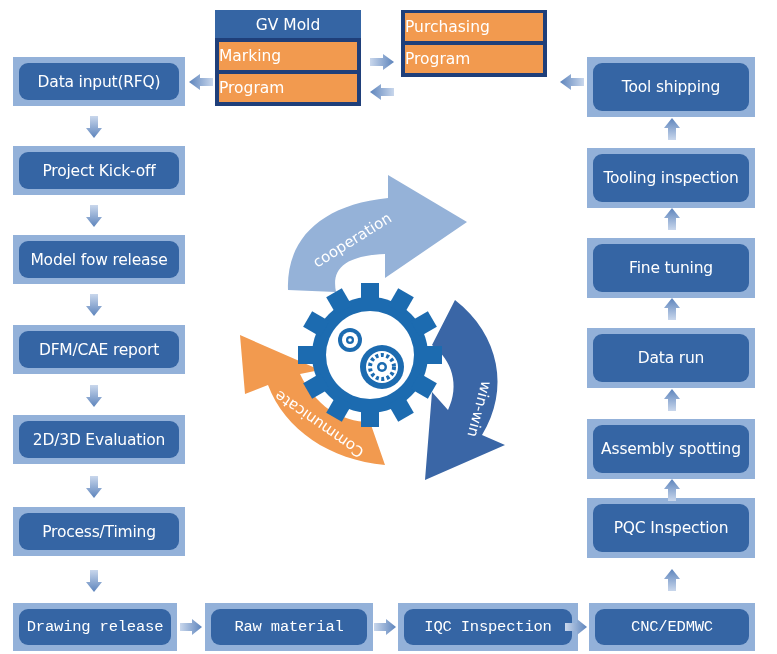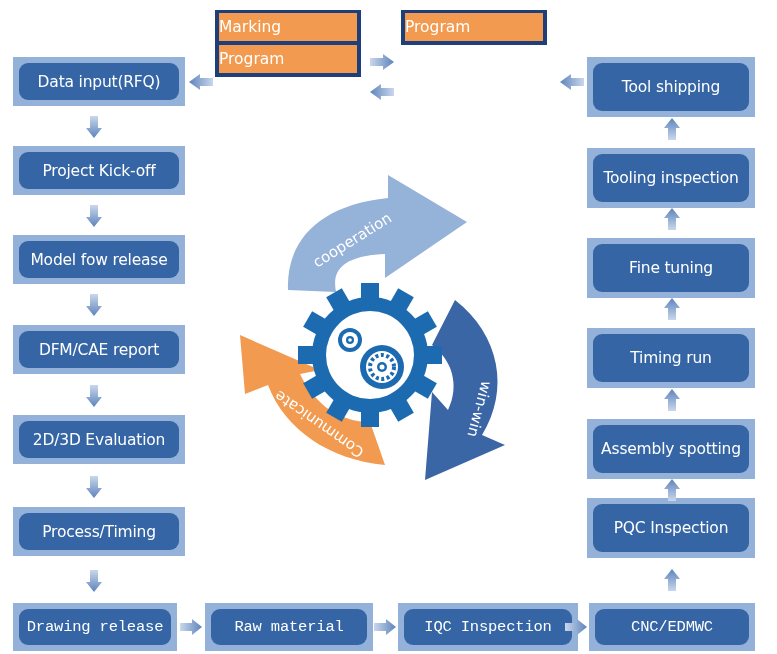--- a/index.html
+++ b/index.html
@@ -16,24 +16,26 @@
   .party { position:absolute; top:10px; width:146px; background:#1f3f7a; padding:0 4px 4px 4px; box-sizing:border-box; }
   .party .head { background:#3565a4; color:#fff; text-align:center; font-size:15.5px; height:28px; line-height:30px; margin:0 -4px; }
   .party .row { background:#f29a4f; color:#fff; text-align:left; font-size:15.5px; height:28px; line-height:28px; margin-top:4px; }
   .party .row:first-of-type { margin-top:3px; }
   svg text { font-family:"DejaVu Sans", sans-serif; }
 </style>
 </head>
 <body>
 
 <div class="party" style="left:215px;">
+  <div class="head">GV Mold</div>
   <div class="row">Marking</div>
   <div class="row">Program</div>
 </div>
 <div class="party" style="left:401px;">
+  <div class="row">Purchasing</div>
   <div class="row">Program</div>
 </div>
 
 <svg class="arr" style="left:370px;top:54px" width="24" height="16">
     <defs>
       <linearGradient id="gh" x1="0" x2="1">
         <stop offset="0" stop-color="#c9d7ec"></stop>
         <stop offset="1" stop-color="#5d84bc"></stop>
       </linearGradient>
     </defs>
@@ -131,21 +133,21 @@
 <div class="step right" style="top:57px">
     <div class="inner">Tool shipping</div>
   </div>
 <div class="step right" style="top:148px">
     <div class="inner">Tooling inspection</div>
   </div>
 <div class="step right" style="top:238px">
     <div class="inner">Fine tuning</div>
   </div>
 <div class="step right" style="top:328px">
-    <div class="inner">Timing run</div>
+    <div class="inner">Data run</div>
   </div>
 <div class="step right" style="top:419px">
     <div class="inner">Assembly spotting</div>
   </div>
 <div class="step right" style="top:498px">
     <div class="inner">PQC Inspection</div>
   </div>
 
 <svg class="arr" style="left:664px;top:118px" width="16" height="22">
     <path d="M4 22 H12 V10 H16 L8 0 L0 10 H4 Z" fill="url(#gu)"></path>

